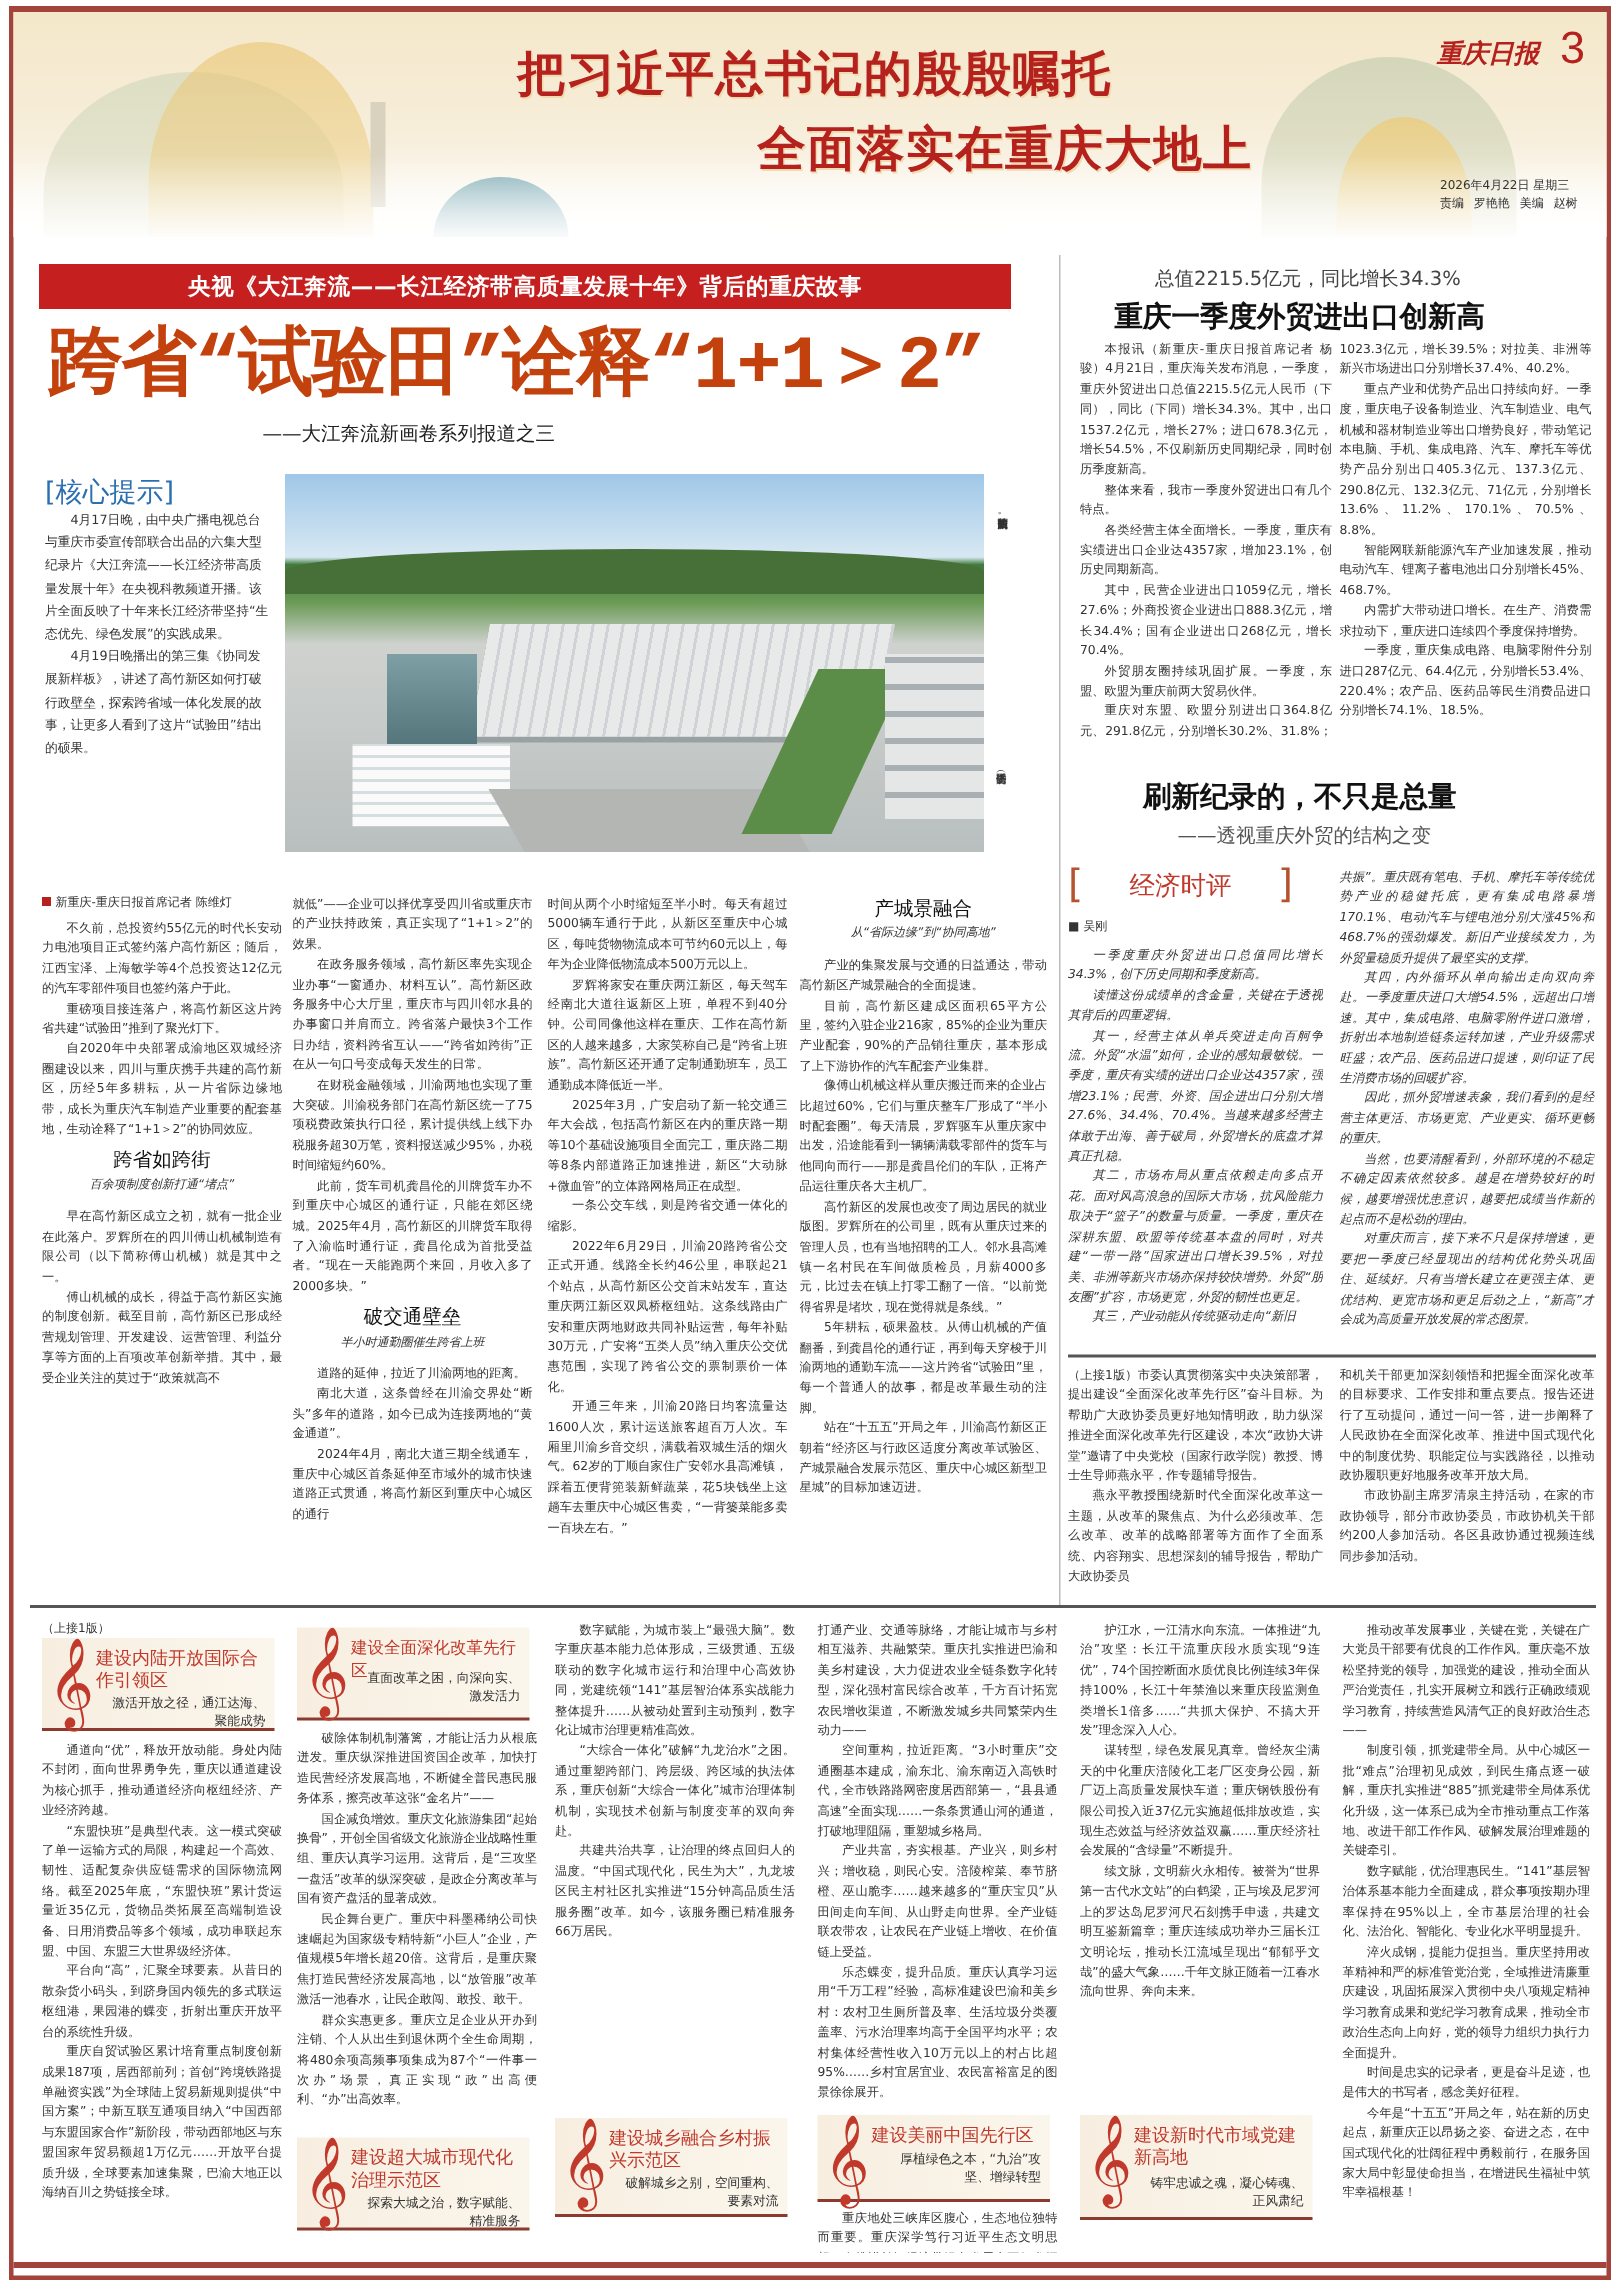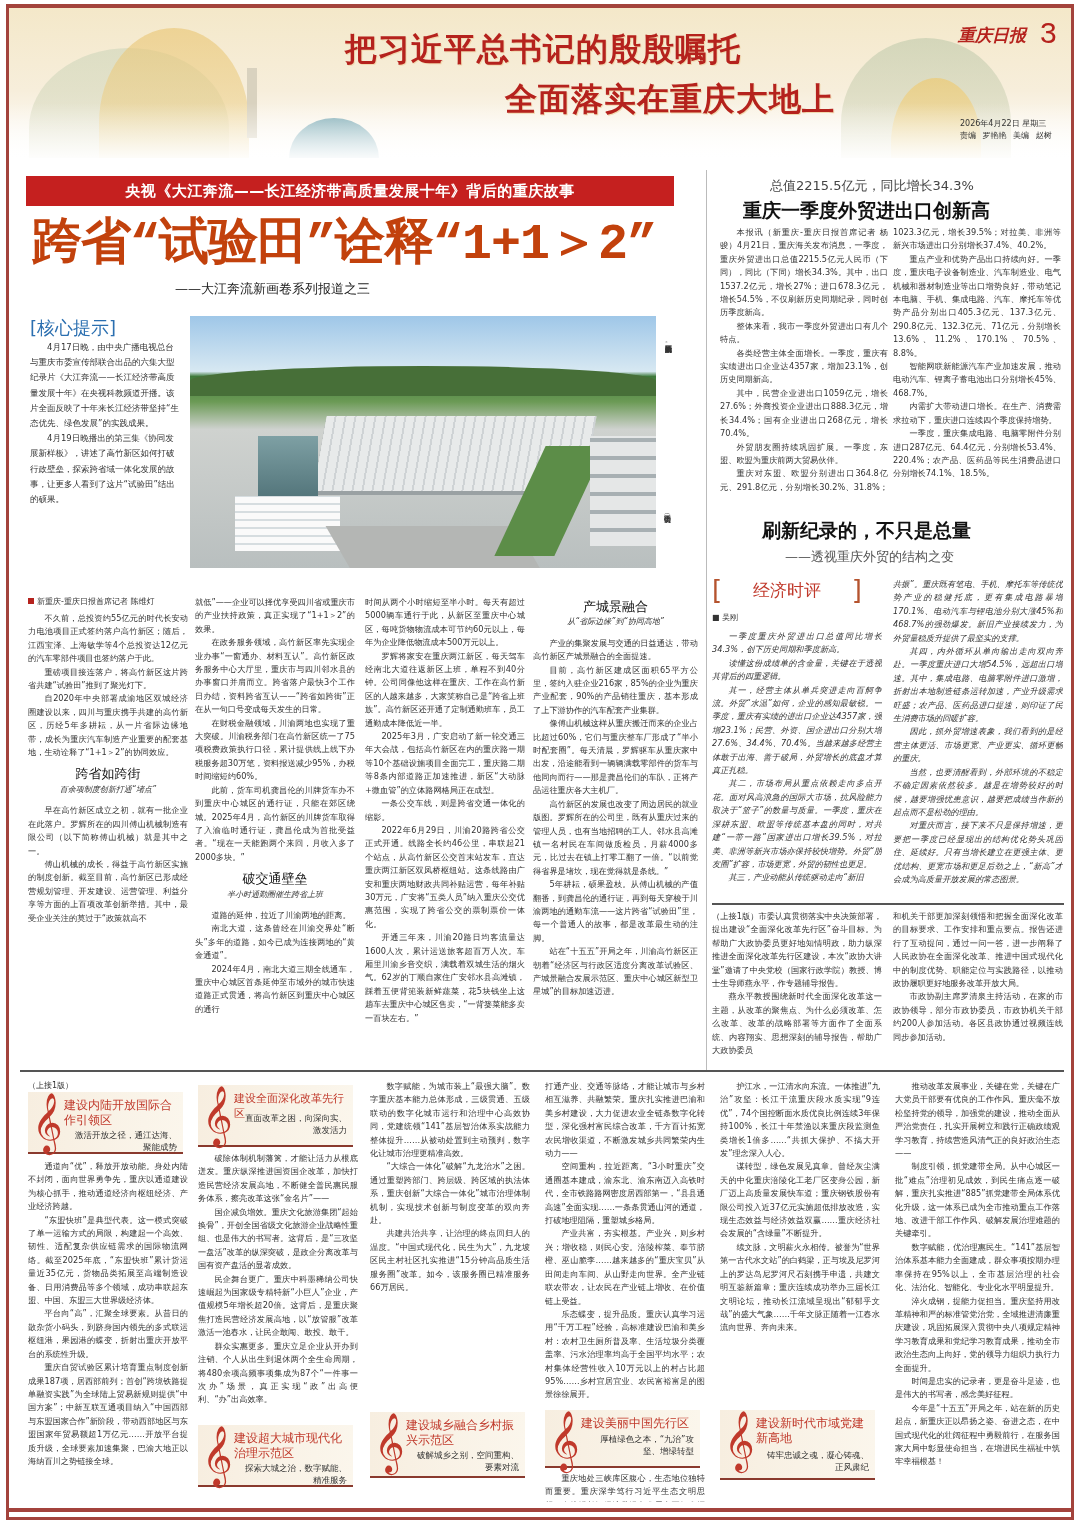--- a/index.html
+++ b/index.html
@@ -266,21 +266,21 @@
   <p>重庆自贸试验区累计培育重点制度创新成果187项，居西部前列；首创“跨境铁路提单融资实践”为全球陆上贸易新规则提供“中国方案”；中新互联互通项目纳入“中国西部与东盟国家合作”新阶段，带动西部地区与东盟国家年贸易额超1万亿元……开放平台提质升级，全球要素加速集聚，巴渝大地正以海纳百川之势链接全球。</p>
 </div>
 
 <div class="section-box" style="left:198px; top:1085px;">
   <span class="clef">𝄞</span>
   <div class="t1" style="font-size:11px;">建设全面深化改革先行区</div>
   <div class="t2" style="top:28px; left:40px; right:6px; text-align:right;">直面改革之困，向深向实、激发活力</div>
 </div>
 <div class="col-text" style="left:198px; top:1152px; width:160px; height:270px; overflow:hidden;">
   <p>破除体制机制藩篱，才能让活力从根底迸发。重庆纵深推进国资国企改革，加快打造民营经济发展高地，不断健全普民惠民服务体系，擦亮改革这张“金名片”——</p>
-  <p>国企减负增效。重庆文化旅游集团“起始换骨”，开创全国省级文化旅游企业战略性重组、也是伟大的书写者。这背后，是“三攻坚一盘活”改革的纵深突破，是政企分离改革与国有资产盘活的显著成效。</p>
+  <p>国企减负增效。重庆文化旅游集团“起始换骨”，开创全国省级文化旅游企业战略性重组、重庆认真学习运用。这背后，是“三攻坚一盘活”改革的纵深突破，是政企分离改革与国有资产盘活的显著成效。</p>
   <p>民企舞台更广。重庆中科墨稀纳公司快速崛起为国家级专精特新“小巨人”企业，产值规模5年增长超20倍。这背后，是重庆聚焦打造民营经济发展高地，以“放管服”改革激活一池春水，让民企敢闯、敢投、敢干。</p>
   <p>群众实惠更多。重庆立足企业从开办到注销、个人从出生到退休两个全生命周期，将480余项高频事项集成为87个“一件事一次办”场景，真正实现“政”出高便利、“办”出高效率。</p>
 </div>
 <div class="section-box" style="left:198px; top:1425px;">
   <span class="clef">𝄞</span>
   <div class="t1">建设超大城市现代化治理示范区</div>
   <div class="t2" style="top:38px; left:40px; right:6px; text-align:right;">探索大城之治，数字赋能、精准服务</div>
 </div>
 
 <div class="col-text" style="left:370px; top:1080px; width:160px; height:335px; overflow:hidden;">

